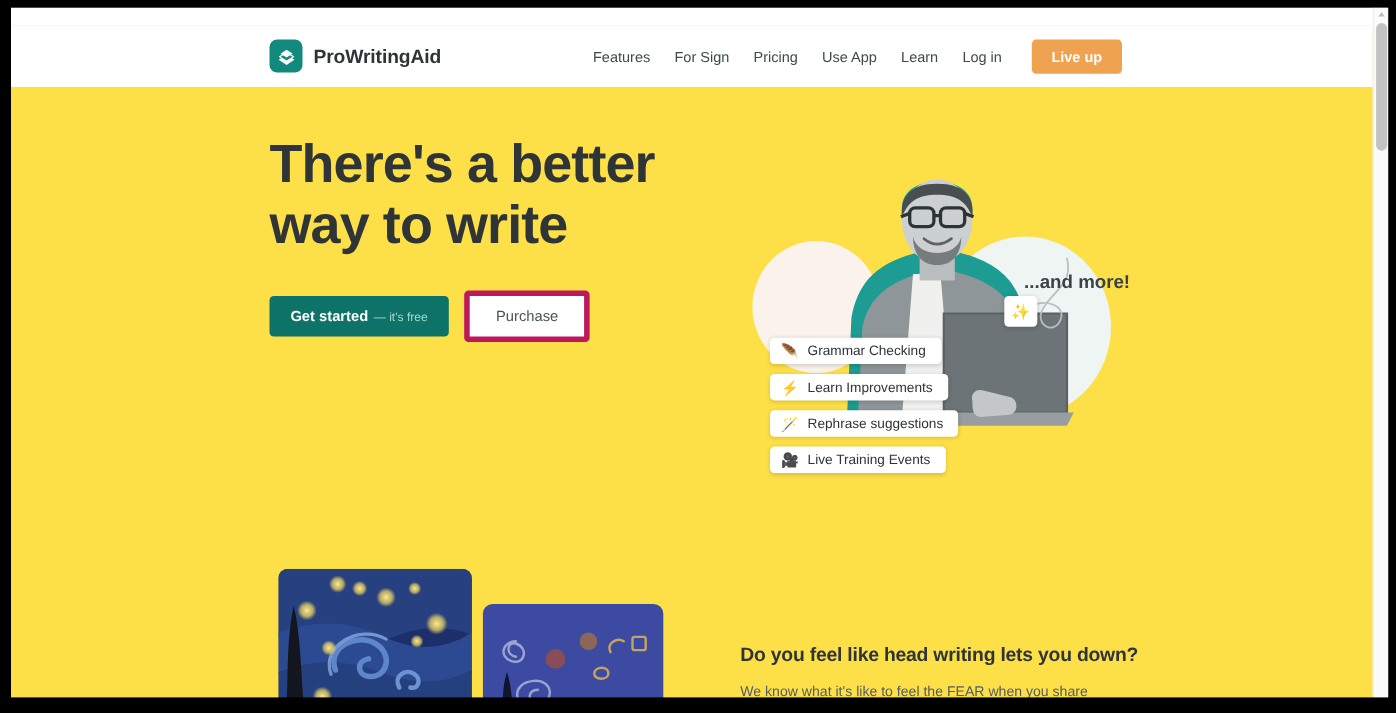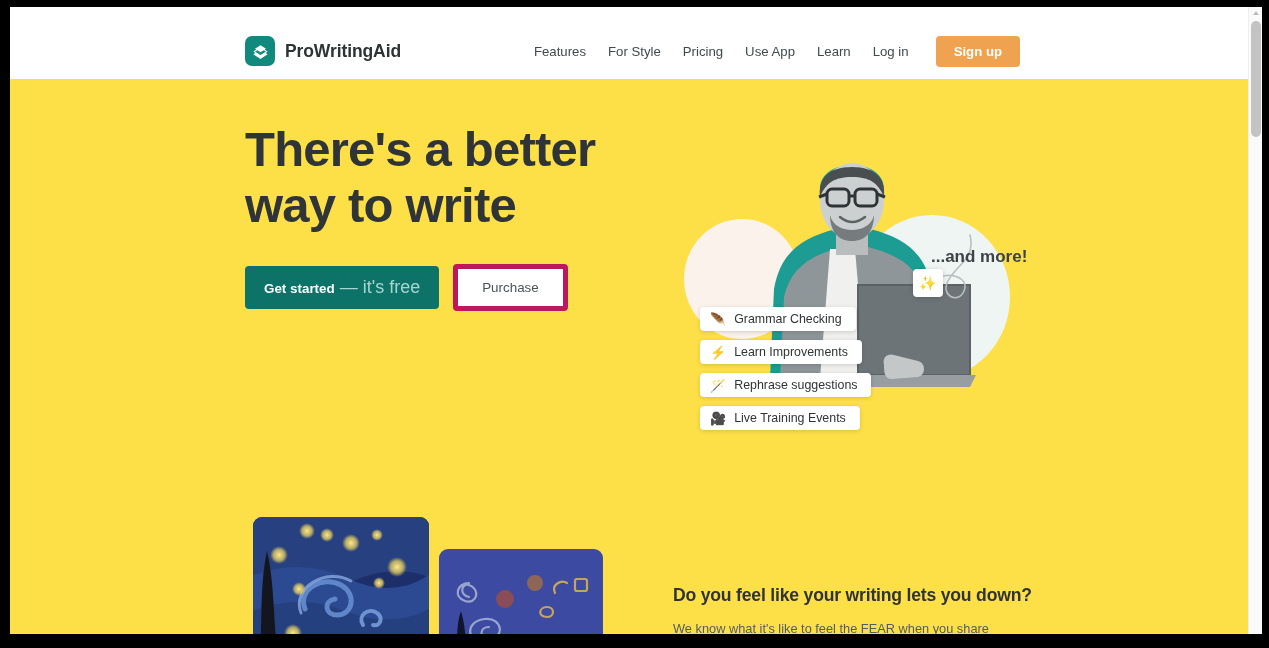--- a/index.html
+++ b/index.html
@@ -167,21 +167,21 @@
     padding: 11px 19px;
     font-size: 13.4px;
     font-weight: bold;
     cursor: pointer;
     white-space: nowrap;
   }
   .btn-primary .free-note {
     font-weight: normal;
     color: #a7d6cf;
     margin-left: 5px;
-    font-size: 18px;
+    font-size: 11px;
   }
   .btn-secondary {
     background: #ffffff;
     color: #4a5358;
     border: 5px solid #be185d;
     border-radius: 4px;
     padding: 11px 24px;
     font-size: 13.4px;
     cursor: pointer;
     white-space: nowrap;
@@ -342,26 +342,26 @@
               <path d="M3 15.5 L12 9.5 L21 15.5 L12 21.5 Z" fill="#ffffff"></path>
               <path d="M4 12.2 L12 7 L20 12.2 L12 17.4 Z" fill="#12897d" stroke="#ffffff" stroke-width="1.4" stroke-linejoin="round"></path>
               <path d="M5 8.6 L12 4.2 L19 8.6 L12 13 Z" fill="#ffffff"></path>
             </svg>
           </span>
           <span class="brand-name">ProWritingAid</span>
         </a>
 
         <nav class="main-nav">
           <a class="nav-link" href="#">Features</a>
-          <a class="nav-link" href="#">For Style</a>
+          <a class="nav-link" href="#">For Sign</a>
           <a class="nav-link" href="#">Pricing</a>
           <a class="nav-link" href="#">Use App</a>
           <a class="nav-link" href="#">Learn</a>
           <a class="nav-link" href="#">Log in</a>
-          <button class="nav-cta">Sign up</button>
+          <button class="nav-cta">Live up</button>
         </nav>
       </header>
 
       <section class="hero">
 
         <div class="hero-copy">
           <h1 class="hero-title">
             <span>There's a better</span><br>
             <span>way to write</span>
           </h1>
@@ -505,21 +505,21 @@
               </g>
               <circle cx="96" cy="34" r="8" fill="#a9703f" opacity=".75"></circle>
               <circle cx="66" cy="50" r="9" fill="#b04f33" opacity=".65"></circle>
               <rect x="136" y="30" width="12" height="12" rx="2" fill="none" stroke="#c6a45e" stroke-width="2.2"></rect>
               <path d="M14 118 C20 98 16 78 22 62 C28 82 26 100 30 118 Z" fill="#10142c"></path>
             </svg>
           </div>
         </div>
 
         <div class="section-two-copy">
-          <h2 class="section-heading">Do you feel like your writing lets you down?</h2>
+          <h2 class="section-heading">Do you feel like head writing lets you down?</h2>
           <p class="section-body">We know what it's like to feel the FEAR when you share something you've written. It's frustrating when you can't get your writing to do your ideas justice.</p>
         </div>
       </section>
 
     </div>
 
     <div class="scrollbar-track">
       <svg class="scrollbar-up-arrow" viewBox="0 0 8 8">
         <path d="M4 2 L7 6 L1 6 Z" fill="#777"></path>
       </svg>

